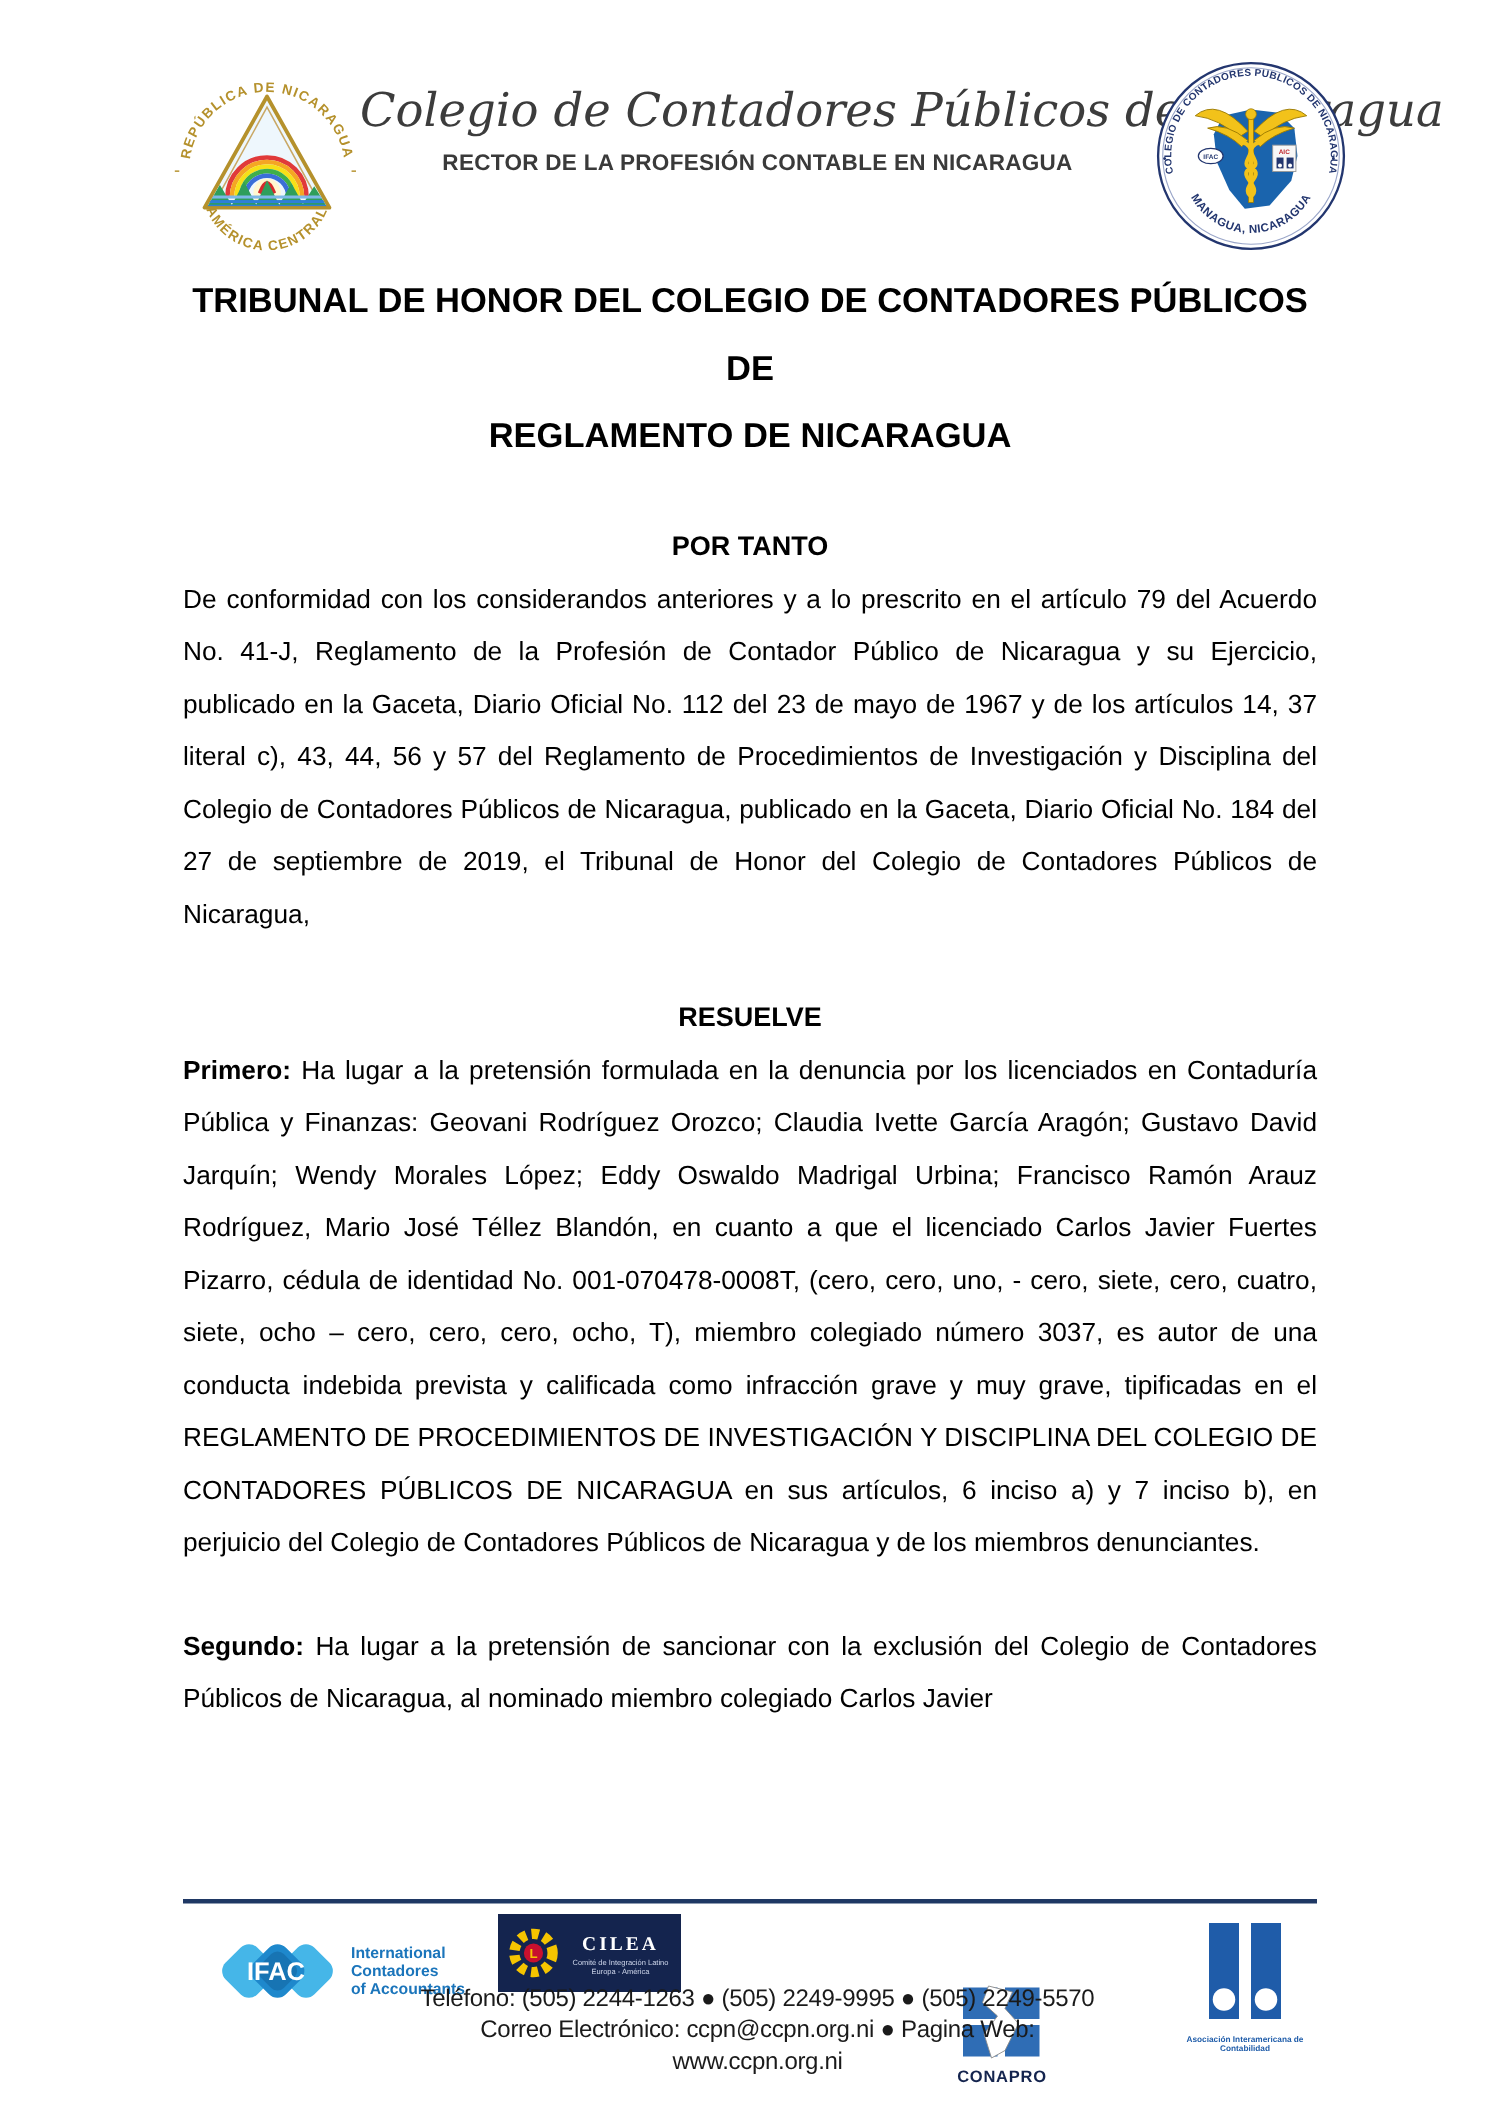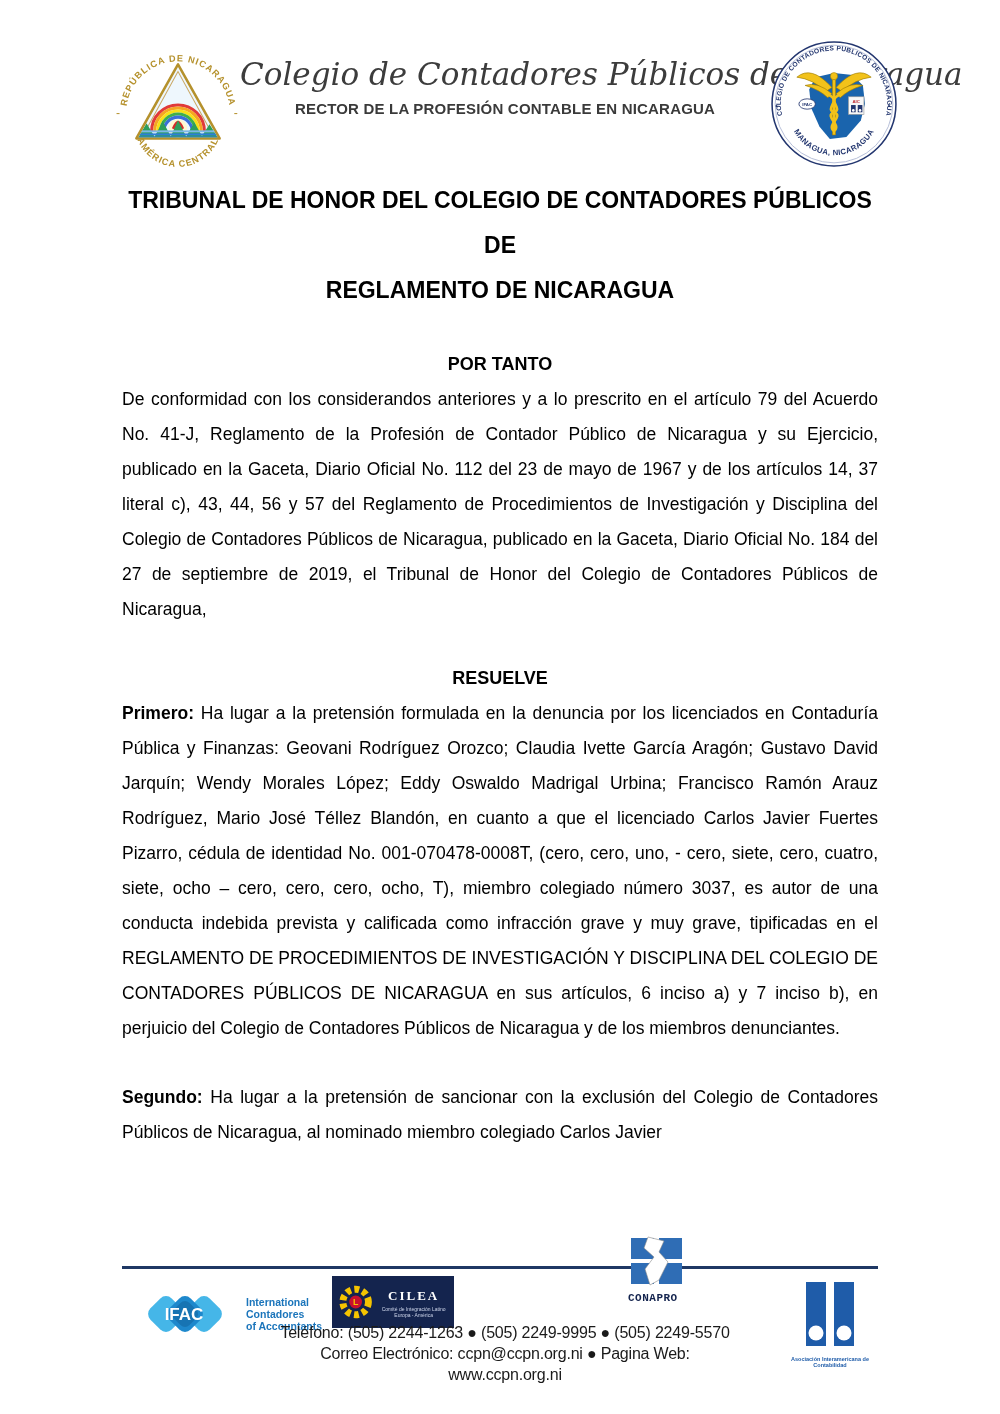--- a/index.html
+++ b/index.html
@@ -21,27 +21,27 @@
   .doc-title{margin:8px 0 0;text-align:center;font-size:23px;font-weight:bold;line-height:45px;}
   .dateline{margin:36px 0 0;}
   p.par{margin:34px 0 0;font-size:17.5px;line-height:35px;text-align:justify;}
   p.after-heading{margin-top:0;}
   h2.sec{margin:34px 0 0;text-align:center;font-size:18px;font-weight:bold;line-height:35px;}
   .lbl{font-weight:bold;}
 
   
   .footer-divider{position:absolute;left:122px;top:1266px;width:756px;height:3px;background:#1f3864;}
   .ifac-block{position:absolute;left:142px;top:1286px;display:flex;align-items:center;}
-  .ifac-name{margin-left:18px;font-size:10.5px;font-weight:bold;color:#1b75bb;line-height:12px;}
+  .ifac-name{margin-left:6px;font-size:10.5px;font-weight:bold;color:#1b75bb;line-height:12px;}
   .cilea{position:absolute;left:332px;top:1276px;width:122px;height:52px;background:#14244e;
          display:flex;align-items:center;padding:0 4px;box-sizing:border-box;}
   .cilea-right{margin-left:2px;color:#fff;text-align:center;width:74px;}
   .cilea-word{font-family:"Liberation Serif",serif;font-size:13px;font-weight:bold;letter-spacing:2px;line-height:20px;}
   .cilea-sub{font-size:5px;line-height:6px;color:#cdd5ea;}
-  .conapro{position:absolute;left:628px;top:1236px;width:80px;font-family:Liberation Mono, monospace;}
+  .conapro{position:absolute;left:628px;top:1323px;width:80px;text-align:center;}
   .conapro-label{margin-top:1px;font-size:11px;font-weight:bold;color:#14244e;letter-spacing:.5px;}
   .contact{position:absolute;left:275px;top:1322px;width:460px;text-align:center;
            font-size:16px;line-height:21px;color:#1a1a1a;letter-spacing:-0.2px;}
   .aic{position:absolute;left:784px;top:1282px;width:92px;text-align:center;}
   .aic-label{margin-top:2px;font-size:5.5px;font-weight:bold;color:#1f5ca9;}
 </style>
 </head>
 <body>
 
 <div class="page">

